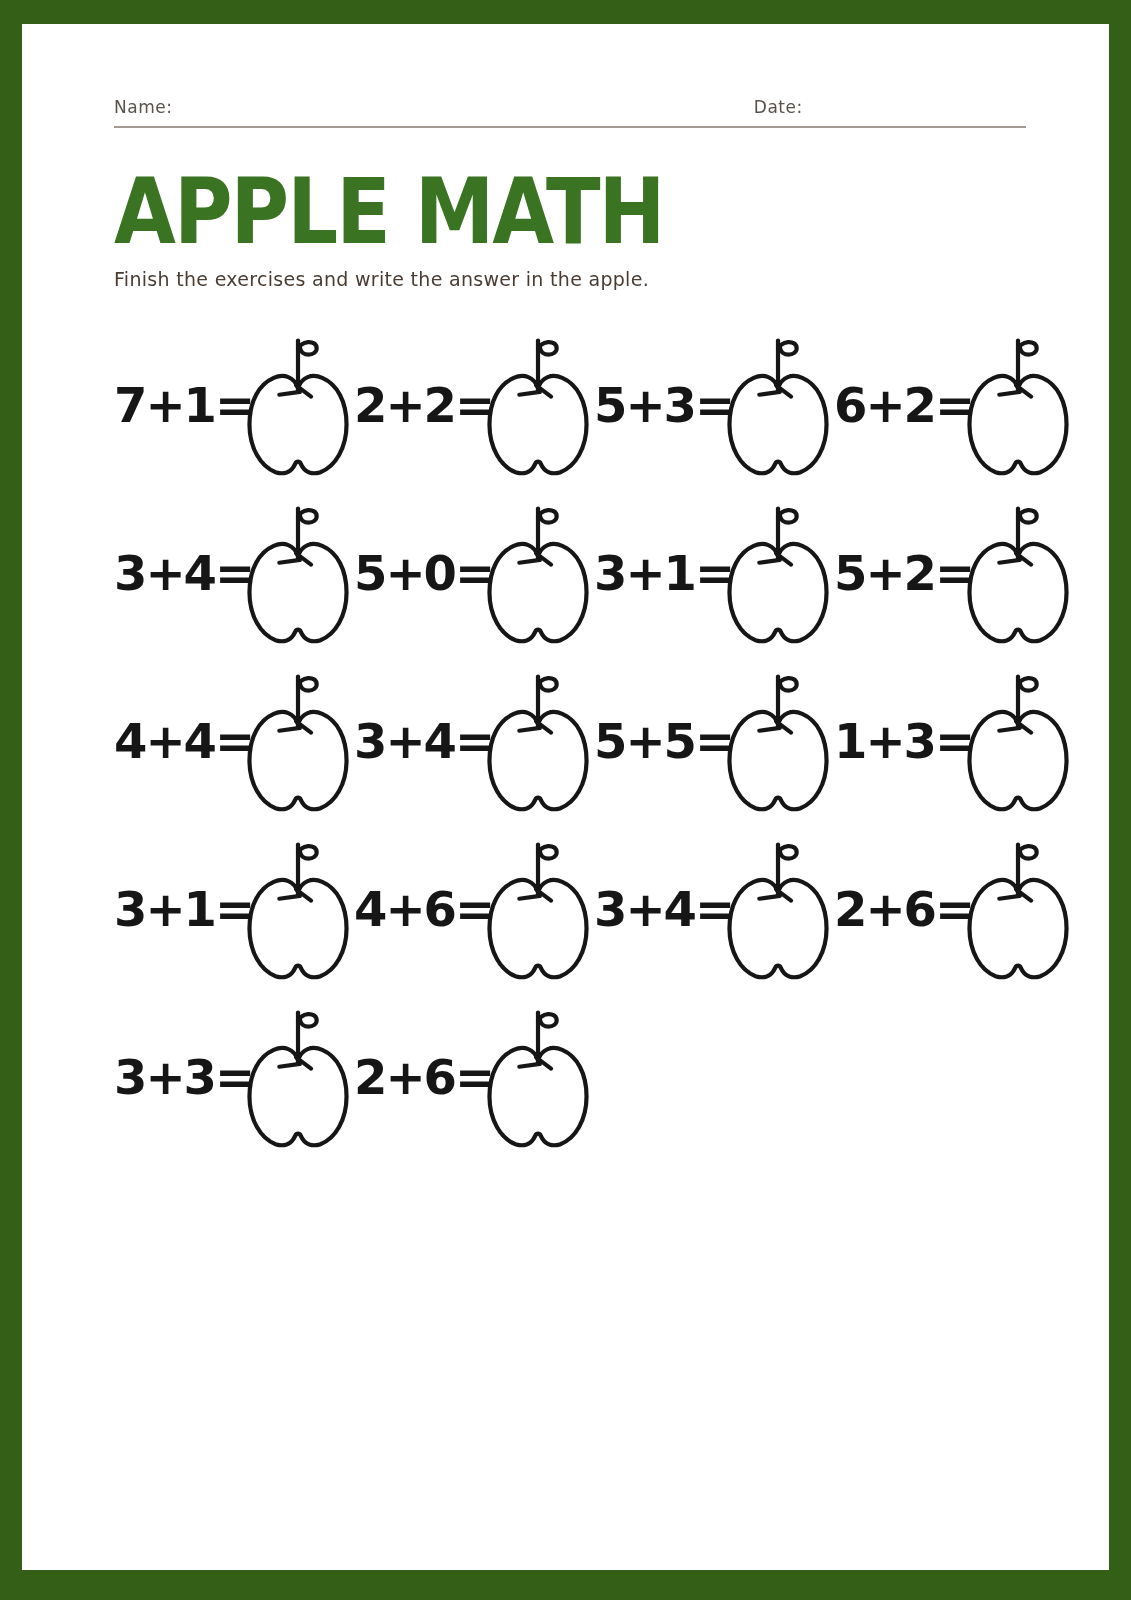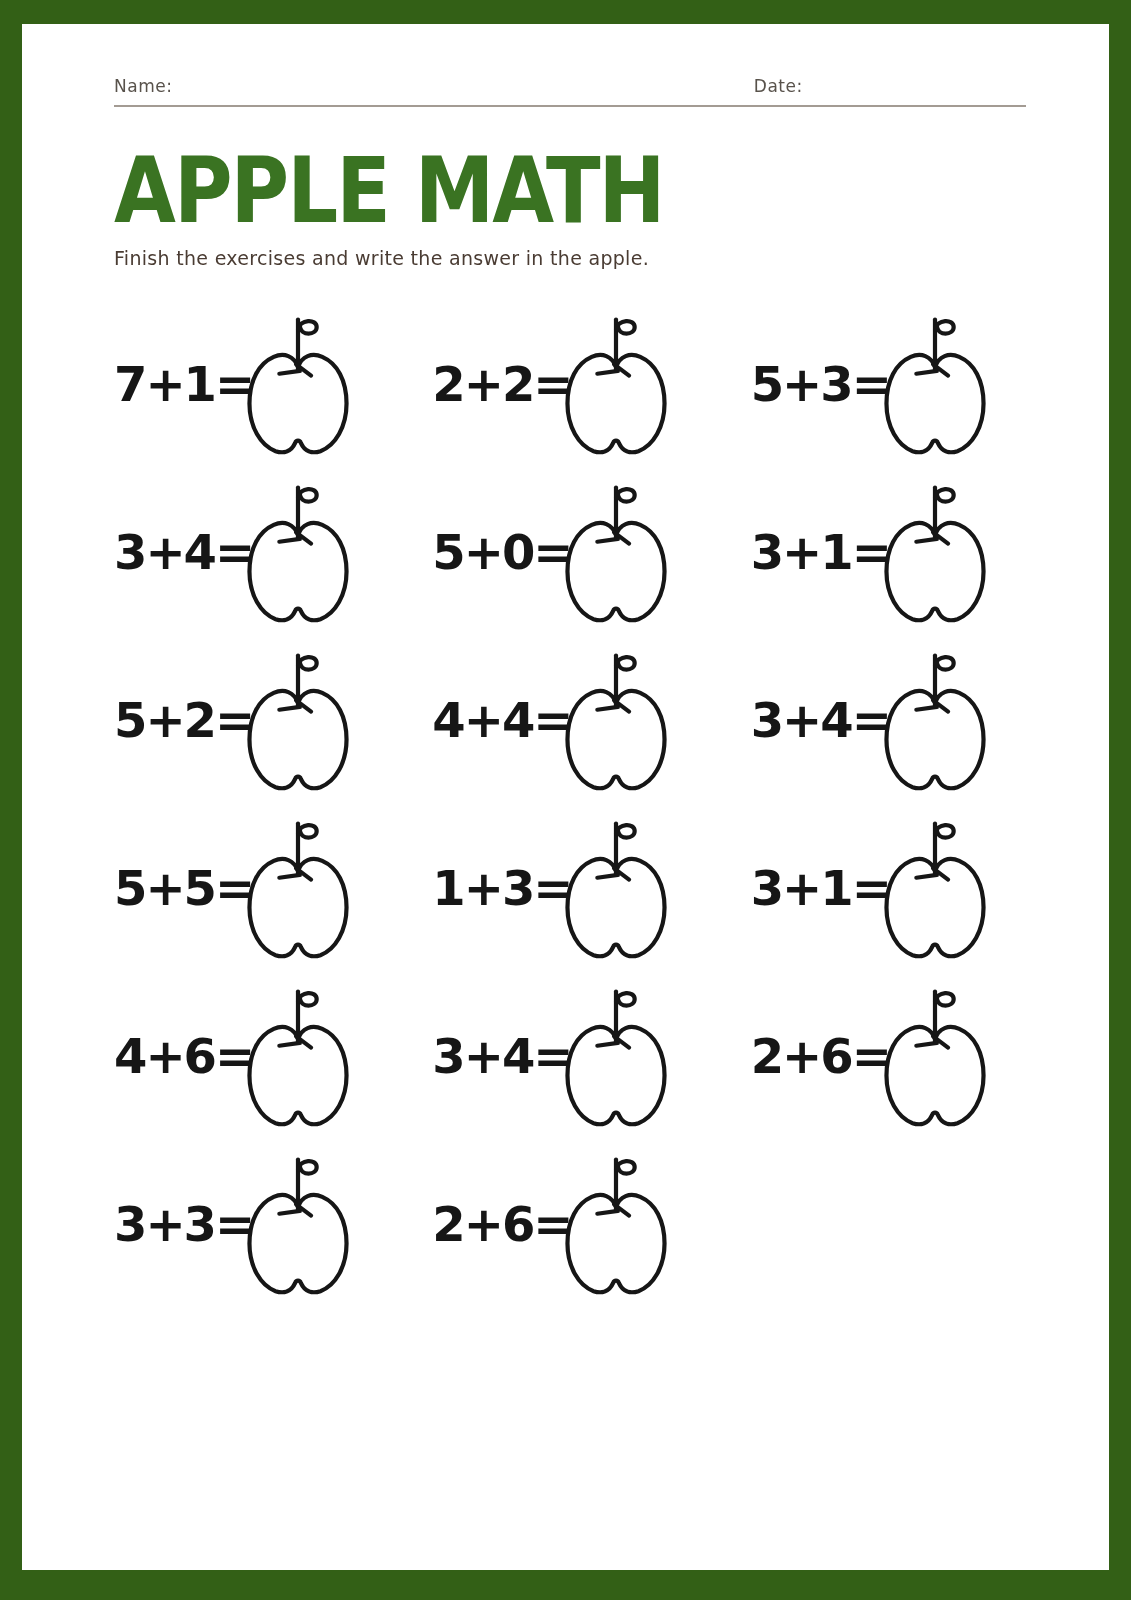--- a/index.html
+++ b/index.html
@@ -15,21 +15,21 @@
   body {
     width: 1131px;
     height: 1600px;
     background: #ffffff;
     border-style: solid;
     border-color: var(--border-green);
     border-width: 24px 22px 30px 22px;
     font-family: "DejaVu Sans", "Liberation Sans", sans-serif;
     overflow: hidden;
   }
-  .sheet { padding: 52px 40px 0 92px; }
+  .sheet { padding: 73px 40px 0 92px; }
 
   .hdr {
     display: flex;
     align-items: baseline;
     font-size: 17px;
     letter-spacing: 0.5px;
     color: var(--label-gray);
   }
   .hdr .name-slot { width: 67%; }
   .rule {
@@ -52,21 +52,21 @@
   .sub {
     margin: 14px 0 0 0;
     font-size: 19px;
     letter-spacing: 0.3px;
     color: var(--subtitle-brown);
   }
 
   .grid {
     margin-top: 44px;
     display: grid;
-    grid-template-columns: repeat(3, 1fr);
+    grid-template-columns: repeat(4, 1fr);
     row-gap: 26px;
   }
   .cell { display: flex; align-items: center; }
   .eq {
     width: 128px;
     flex: 0 0 auto;
     font-size: 48px;
     font-weight: bold;
     letter-spacing: -2px;
     color: var(--ink-black);
@@ -141,20 +141,35 @@
       <path d="M60,62 L60,7"></path>
 
       <path d="M60,18 C62,6 80,6 80,15 C80,24 63,25 62,14"></path>
 
       <path d="M40,65 L62,62"></path>
 
       <path d="M58,55 L74,67"></path>
     </svg>
   </div>
 
+  <div class="cell">
+    <span class="eq">6+2=</span>
+    <svg class="apple" viewBox="0 0 120 152" aria-hidden="true">
+
+      <path d="M60,58 C56,46 45,42 34,47 C18,54 8,72 8,97 C8,122 20,142 36,148 C45,151 53,148 57,139 C58,136 62,136 63,139 C67,148 75,151 84,148 C100,142 112,122 112,97 C112,72 102,54 86,47 C75,42 64,46 60,58 Z"></path>
+
+      <path d="M60,62 L60,7"></path>
+
+      <path d="M60,18 C62,6 80,6 80,15 C80,24 63,25 62,14"></path>
+
+      <path d="M40,65 L62,62"></path>
+
+      <path d="M58,55 L74,67"></path>
+    </svg>
+  </div>
 
 
   <div class="cell">
     <span class="eq">3+4=</span>
     <svg class="apple" viewBox="0 0 120 152" aria-hidden="true">
 
       <path d="M60,58 C56,46 45,42 34,47 C18,54 8,72 8,97 C8,122 20,142 36,148 C45,151 53,148 57,139 C58,136 62,136 63,139 C67,148 75,151 84,148 C100,142 112,122 112,97 C112,72 102,54 86,47 C75,42 64,46 60,58 Z"></path>
 
       <path d="M60,62 L60,7"></path>
 

